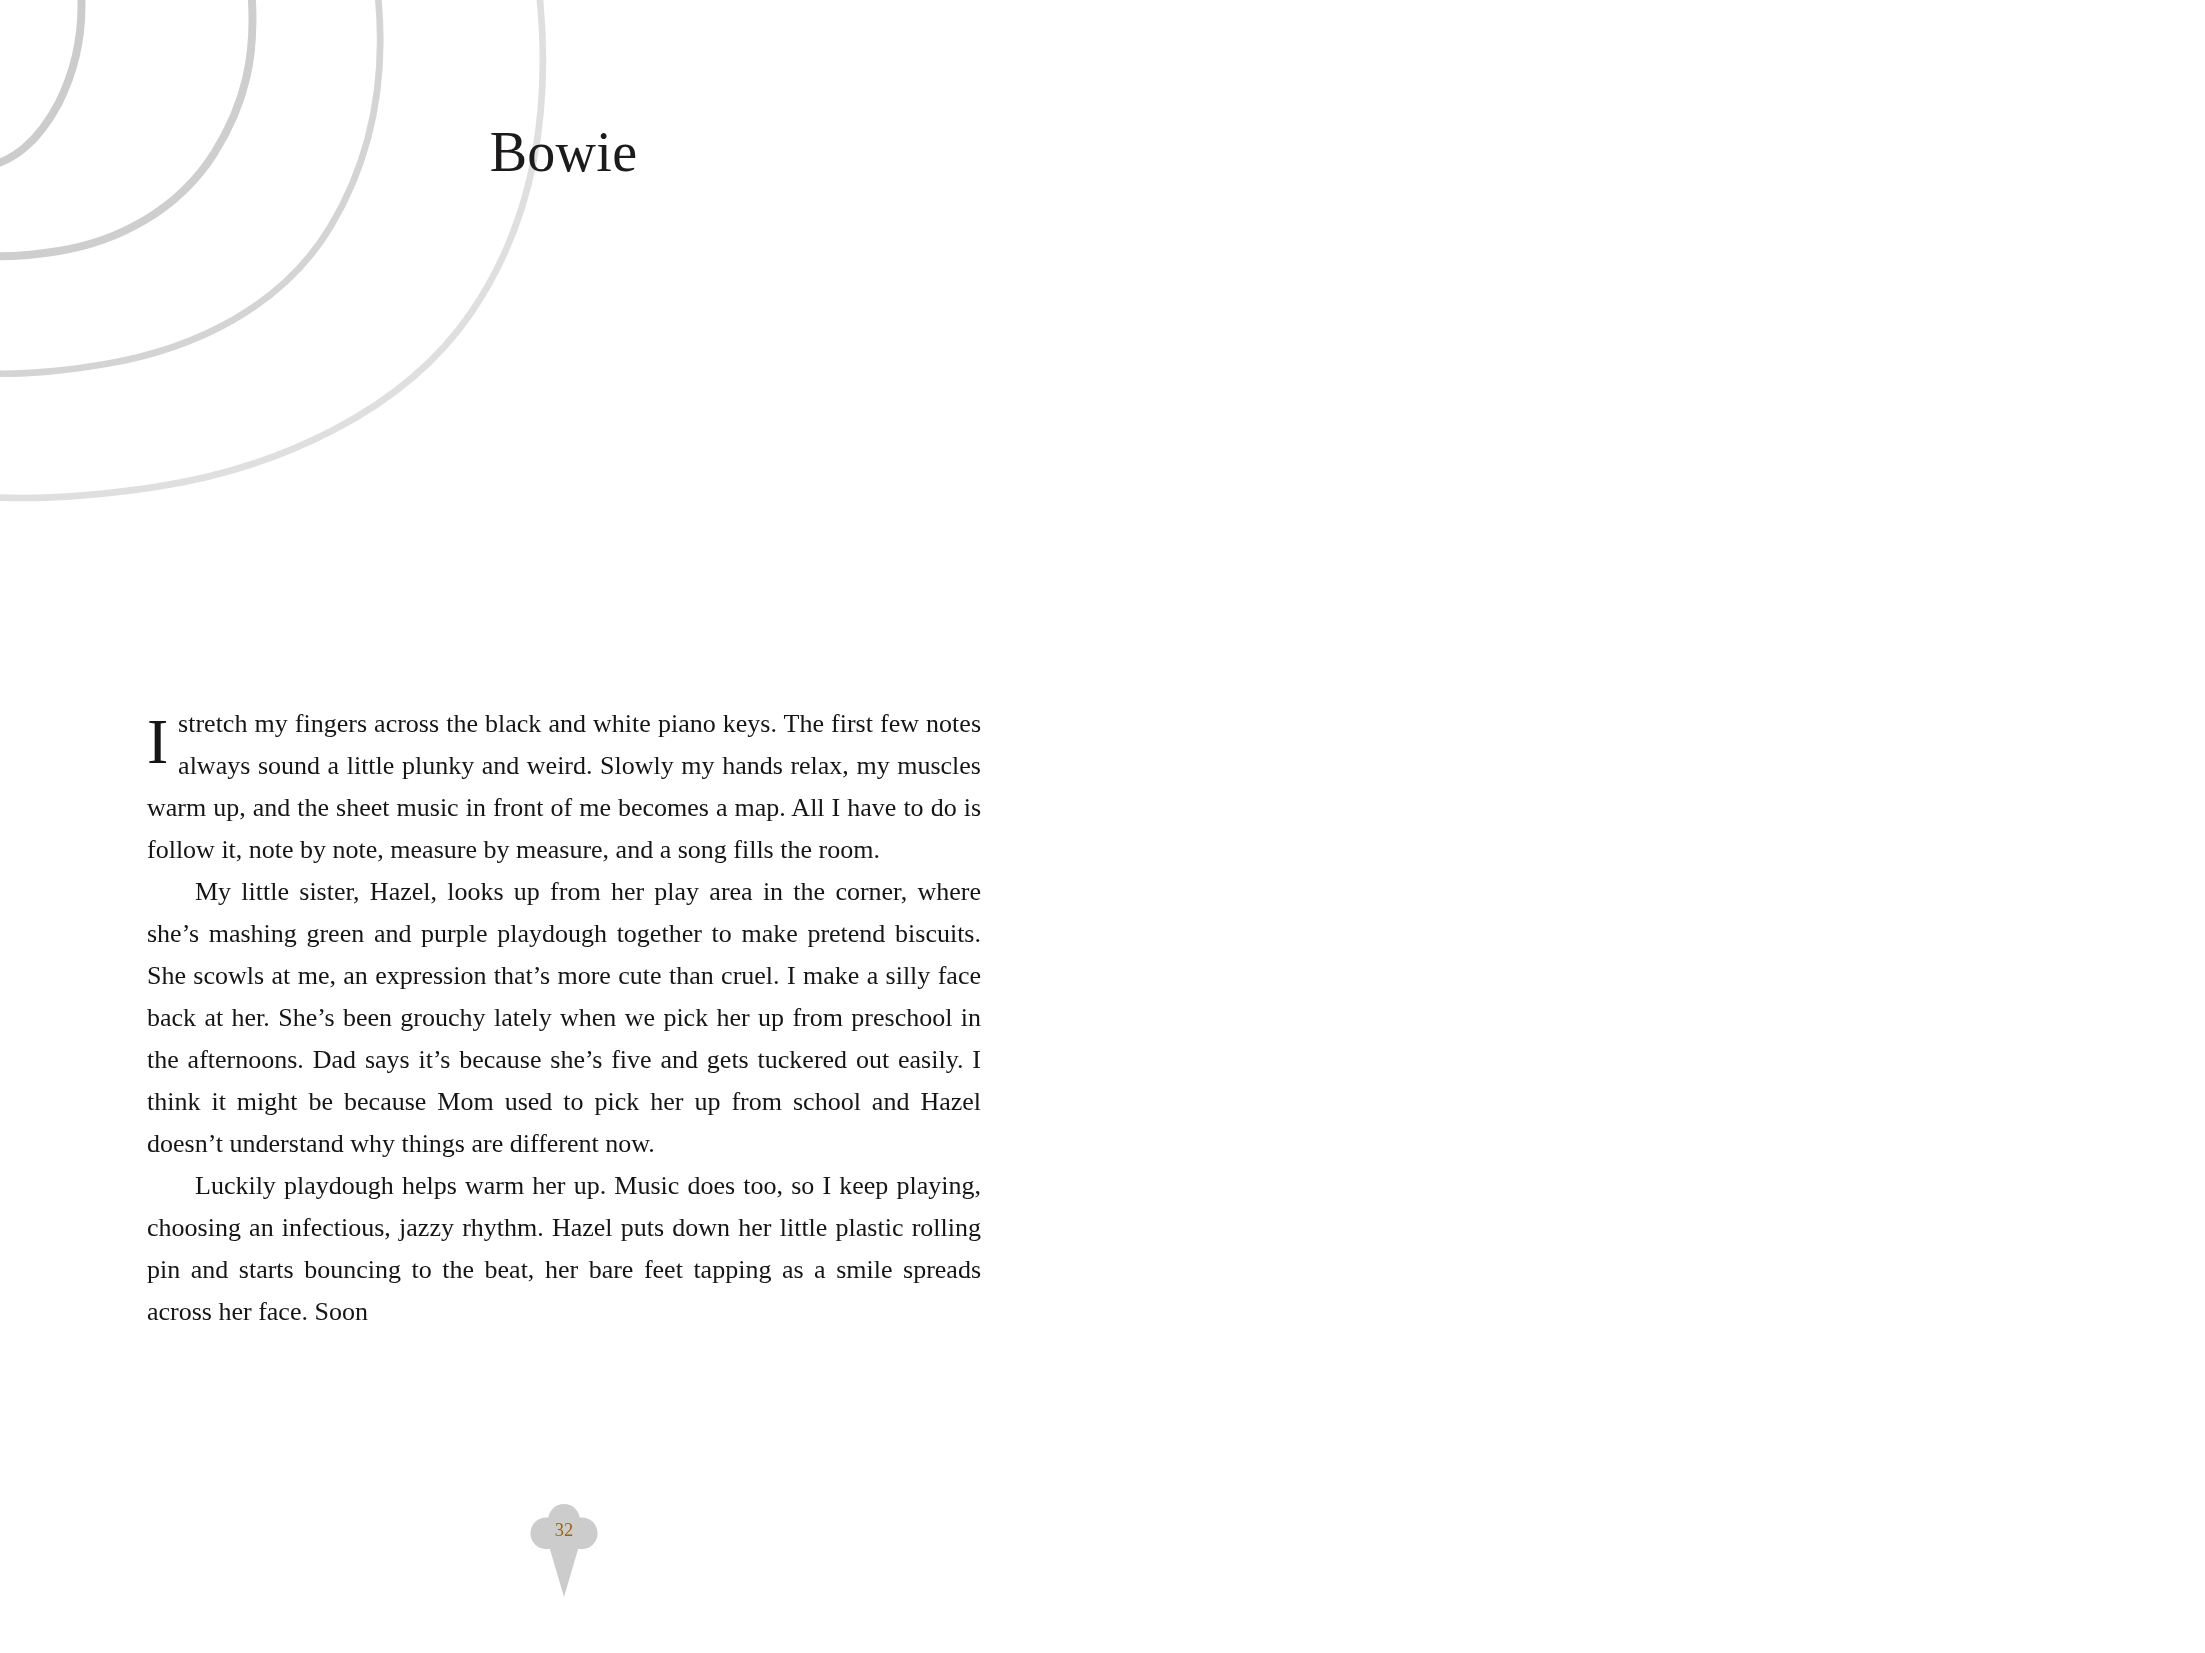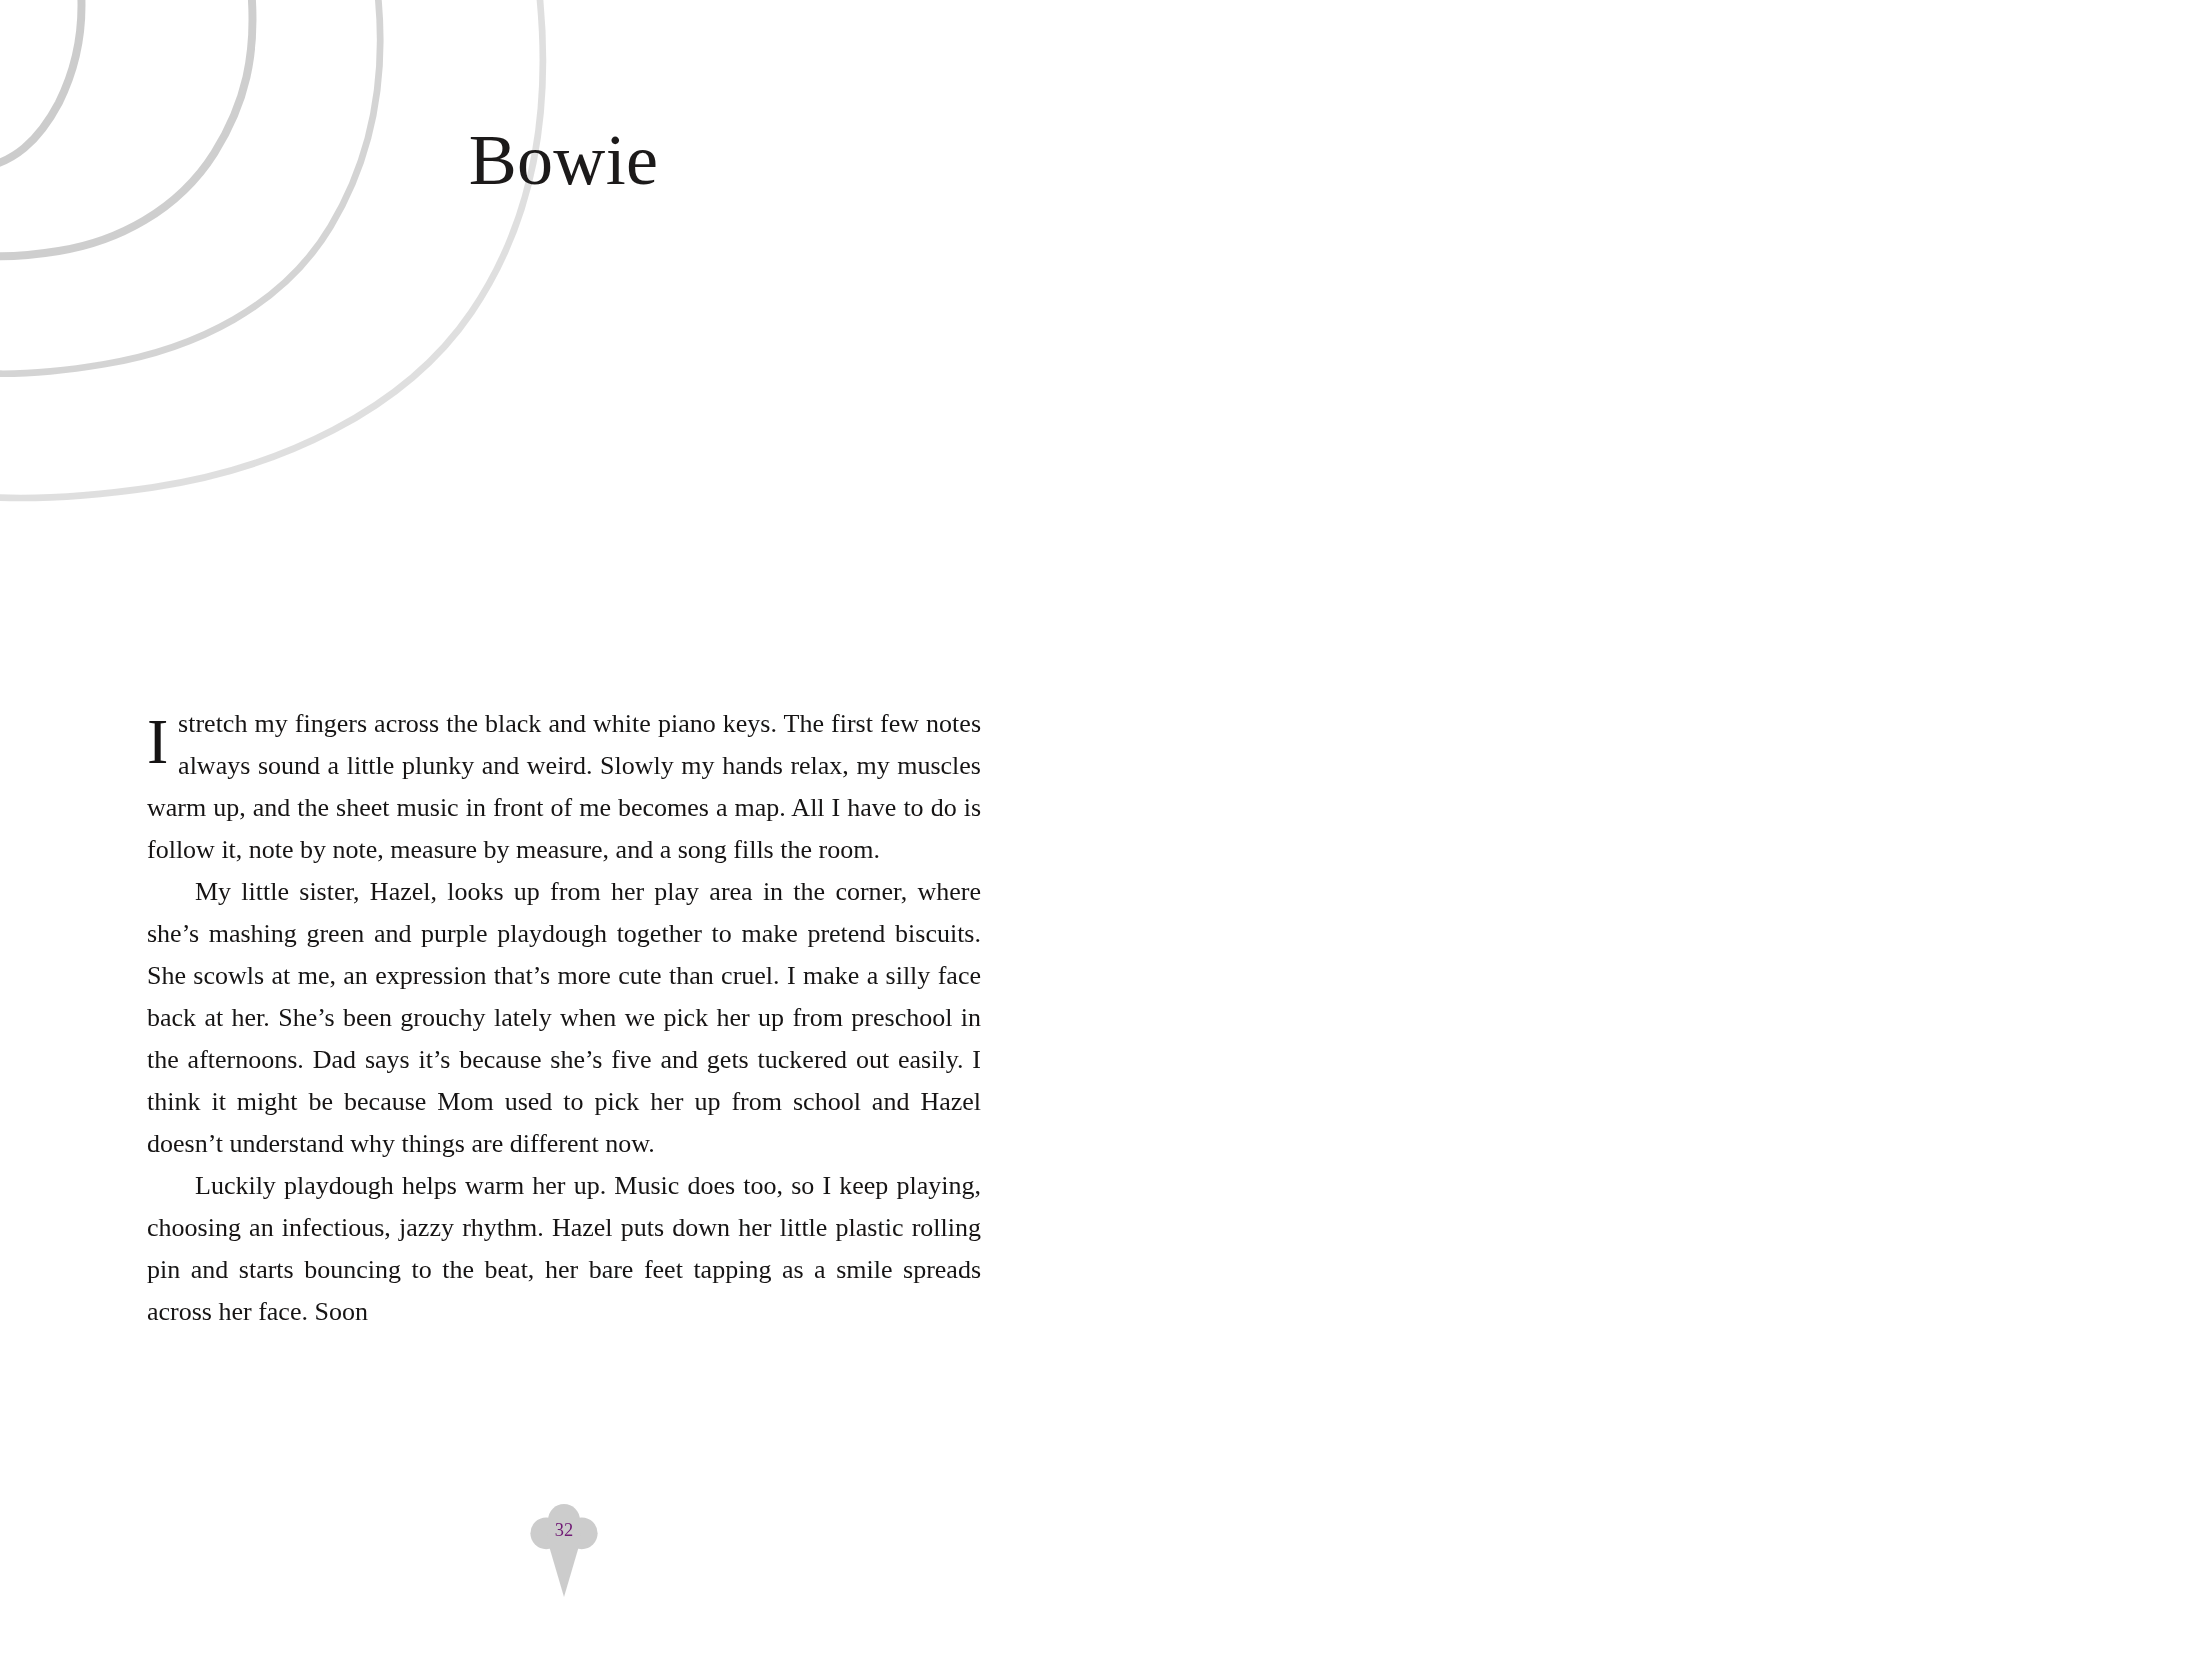--- a/index.html
+++ b/index.html
@@ -36,21 +36,21 @@
   #page-left  { left: 0;      width: 1103px; }
   #page-right { left: 1103px; width: 1103px; }
 
   
   #chapter-title {
     position: absolute;
     left: 147px;
     top: 123px;
     width: 833px;
     text-align: center;
-    font-size: 72px;
+    font-size: 56px;
     line-height: 1.05;
     color: #1c1a1a;
     letter-spacing: 0.3px;
     font-weight: normal;
     margin: 0;
   }
 
   
   .column {
     position: absolute;
@@ -97,21 +97,21 @@
   .folio svg { display: block; }
 
   .folio-number {
     position: absolute;
     left: 0;
     top: 17px;
     width: 74px;
     text-align: center;
     font-size: 18.4px;
     line-height: 1;
-    color: #701a75;
+    color: #a16207;
   }
 </style>
 </head>
 <body>
 
 <div id="spread">
 
   <svg id="swirl" viewBox="0 0 900 900" xmlns="http://www.w3.org/2000/svg">
     <g fill="none" stroke="#c9c9c9" stroke-linecap="round" stroke-linejoin="round">
       <path d="M132,-20 C138,60 120,120 96,168 C60,236 20,262 -20,272" stroke-width="13" opacity="0.95"></path>

